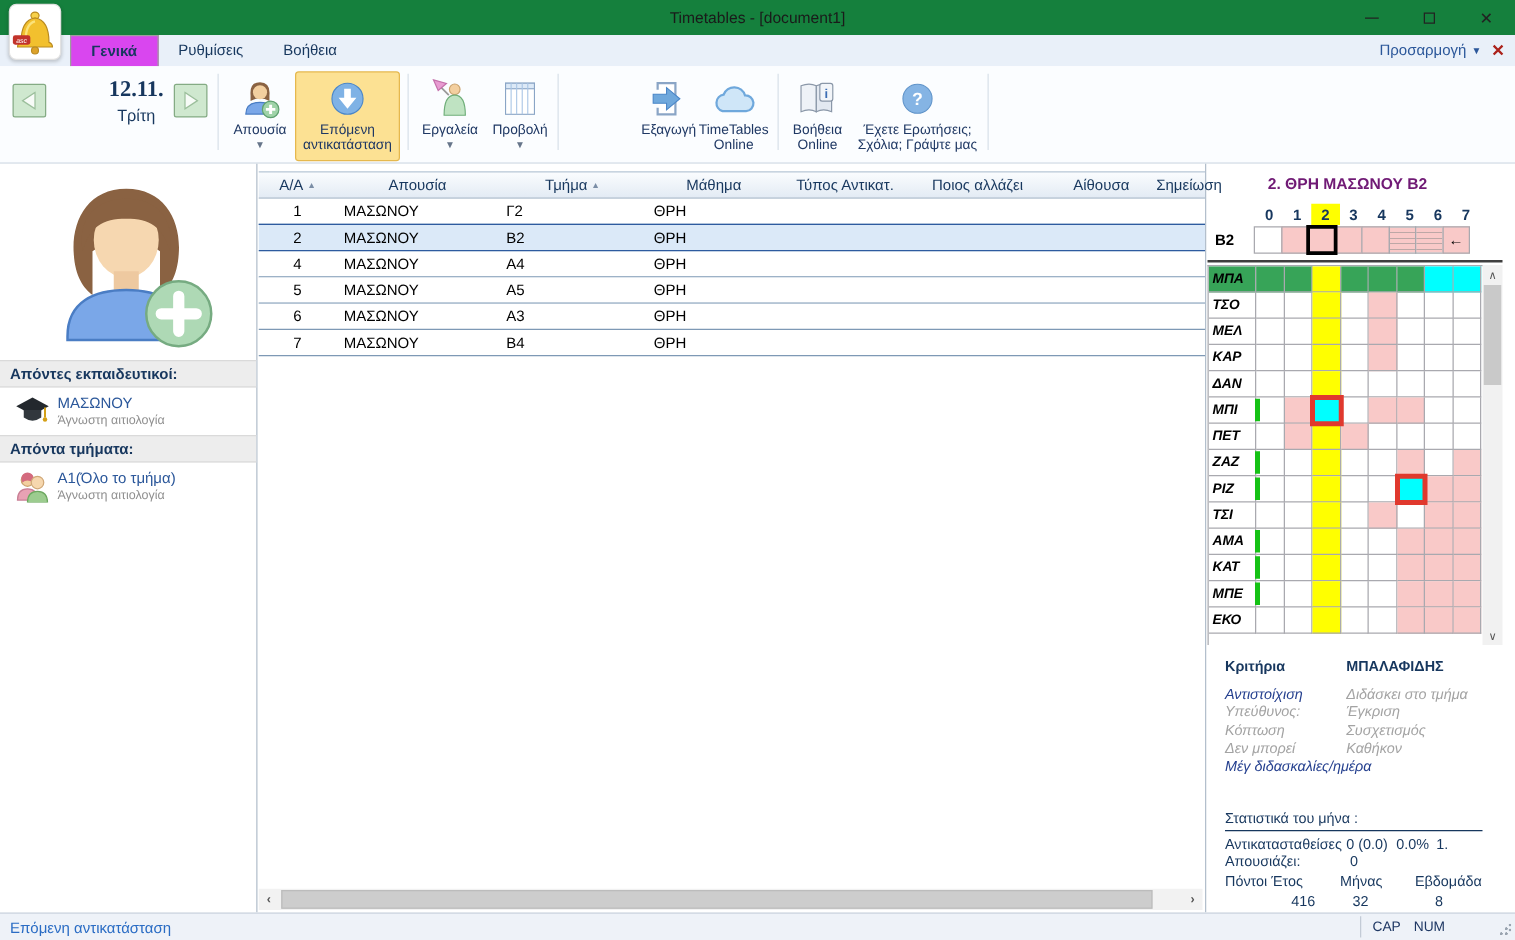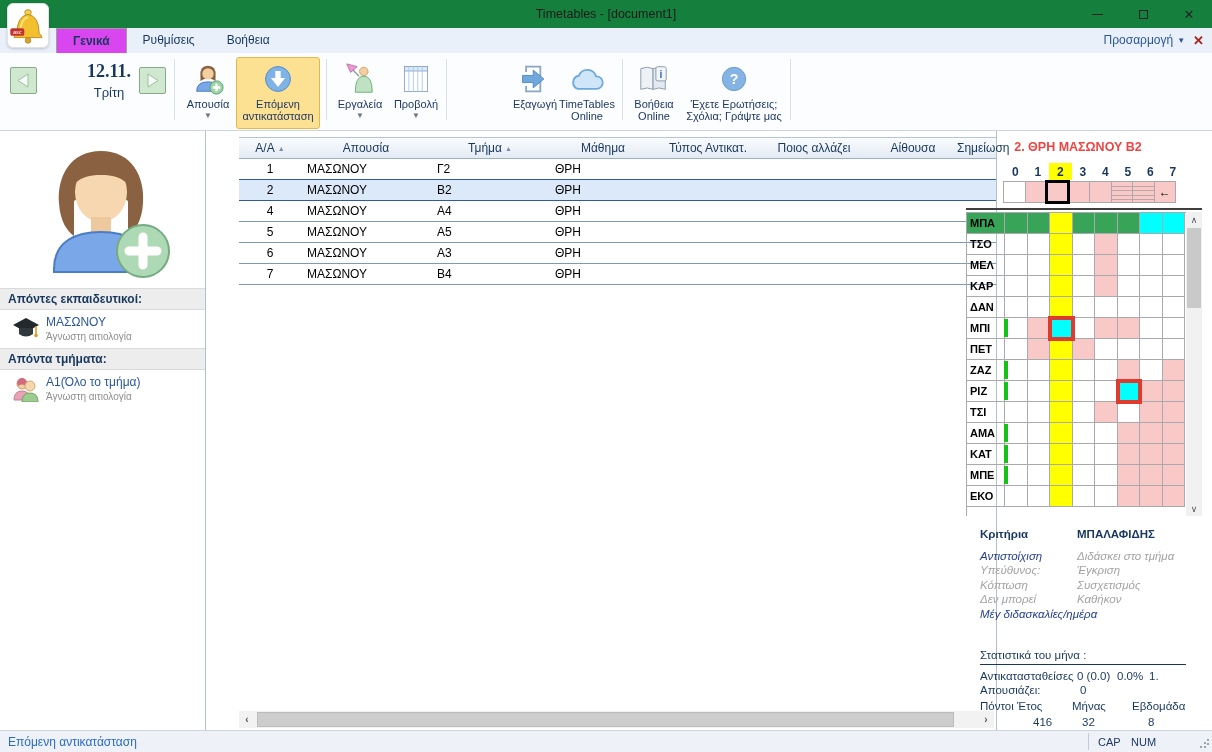--- a/index.html
+++ b/index.html
@@ -35,21 +35,21 @@
   .tsep { position:absolute; top:6px; bottom:10px; width:1px; background:#d9e1ea; }
   .rbtn { position:absolute; top:4px; height:72px; display:flex; flex-direction:column; align-items:center; padding-top:2px; border-radius:3px; border:1px solid transparent; }
   .rbtn .icon { height:38px; display:flex; align-items:center; justify-content:center; }
   .rbtn .lbl { font-size:11px; color:#1f3864; text-align:center; line-height:12px; }
   .rbtn .drop { font-size:8px; color:#66758a; margin-top:1px; }
   .rbtn.selected { background:#fce193; border:1px solid #e5b84e; }
 
   
   .bodyarea { position:absolute; top:131px; left:0; right:0; bottom:22px; background:#fff; }
   .sidebar { position:absolute; left:0; top:0; bottom:0; width:206px; border-right:1px solid #b3bfcc; }
-  .main { position:absolute; left:207px; top:0; bottom:0; width:758px; border-right:1px solid #b3bfcc;margin-left:32px; }
+  .main { position:absolute; left:207px; top:0; bottom:0; width:758px; border-right:1px solid #b3bfcc; }
   .rpanel { position:absolute; left:966px; top:0; right:0; bottom:0; }
 
   
   .avatar { position:absolute; left:22px; top:4px; }
   .sband { position:absolute; left:0; right:0; height:22px; background:#ededed; border-top:1px solid #dadada; border-bottom:1px solid #dadada; color:#17375e; font-weight:bold; font-size:12px; line-height:20px; padding-left:8px; }
   .sitem { position:absolute; left:0; right:0; height:36px; }
   .sitem .sicon { position:absolute; left:12px; top:2px; }
   .sitem .nm { position:absolute; left:46px; top:1px; font-size:12px; color:#2b579a; }
   .sitem .rs { position:absolute; left:46px; top:17px; font-size:10px; color:#8f8f8f; }
 
@@ -64,30 +64,30 @@
   .td0 { text-align:center; }
   .td { padding-left:6px; overflow:hidden; white-space:nowrap; }
 
   
   .hscroll { position:absolute; left:0; right:2px; bottom:2px; height:17px; background:#f2f2f2; display:flex; align-items:stretch; }
   .hs-arrow { width:16px; display:flex; align-items:center; justify-content:center; font-size:10px; color:#555; font-weight:bold; }
   .hs-track { flex:1; position:relative; }
   .hs-thumb { position:absolute; left:2px; right:24px; top:1px; bottom:1px; background:#cdcdcd; border:1px solid #bcbcbc; }
 
   
-  .ptitle { position:absolute; top:9px; left:0; width:224px; text-align:center; font-weight:bold; font-size:12.5px; color:#ef4444; }
+  .ptitle { position:absolute; top:9px; left:0; width:224px; text-align:center; font-weight:bold; font-size:12.5px; color:#701a75; }
   .prow { position:absolute; left:38px; top:32px; display:flex; }
   .pcell { width:22.5px; height:17px; display:flex; align-items:center; justify-content:center; font-weight:bold; font-size:12px; color:#17375e; }
   .pcell.hl { background:#ffff00; }
   .crow { position:absolute; left:0; top:50px; height:23px; }
   .crow .clabel { position:absolute; left:6px; top:4px; font-weight:bold; font-size:12px; color:#000; }
   .crow .ccells { position:absolute; left:38px; top:0; display:flex; }
   .ccell { width:22.5px; height:22px; border:1px solid #a9a9af; margin-left:-1px; position:relative; display:flex; align-items:center; justify-content:center; font-size:12px; }
   .psep { position:absolute; left:0; top:77px; height:2px; width:236px; background:#3f3f3f; }
-  .tgrid { position:absolute; left:0; top:81px; width:231px; height:304px; overflow:hidden; border-top:1px solid #a9a9af; border-left:1px solid #a9a9af; }
+  .tgrid { position:absolute; left:0; top:81px; width:231px; height:304px; overflow:hidden; border-top:1px solid #a9a9af; border-left:1px solid #a9a9af;font-style:italic; }
   .trow { display:flex; height:21px; }
   .gcell { border-right:1px solid #a9a9af; border-bottom:1px solid #a9a9af; width:22.5px; height:21px; position:relative; display:flex; align-items:center; justify-content:center; font-size:12px; }
   .glabel { width:38px; padding-left:3px; font-weight:bold; font-size:11px; color:#000; display:flex; align-items:center; justify-content:flex-start; }
   .bg-p { background:#f9c9c8; } .bg-y { background:#ffff00; } .bg-g { background:#37a458; } .bg-c { background:#00ffff; }
   .bg-stripe { background:repeating-linear-gradient(to bottom,#f9c9c8 0 3.5px,#bda7a6 3.5px 4.5px); }
   .ol-black { outline:3px solid #000; outline-offset:-2px; z-index:3; }
   .ol-red { outline:4px solid #e0392e; outline-offset:-2px; z-index:3; }
   .gbar { position:absolute; left:-1px; top:1px; bottom:1px; width:4px; background:#15c215; z-index:2; }
   .vscroll { position:absolute; left:220px; top:81px; width:16px; height:304px; background:#f1f1f1; }
   .vs-up, .vs-down { position:absolute; left:0; width:16px; height:15px; display:flex; align-items:center; justify-content:center; font-size:9px; color:#555; }

